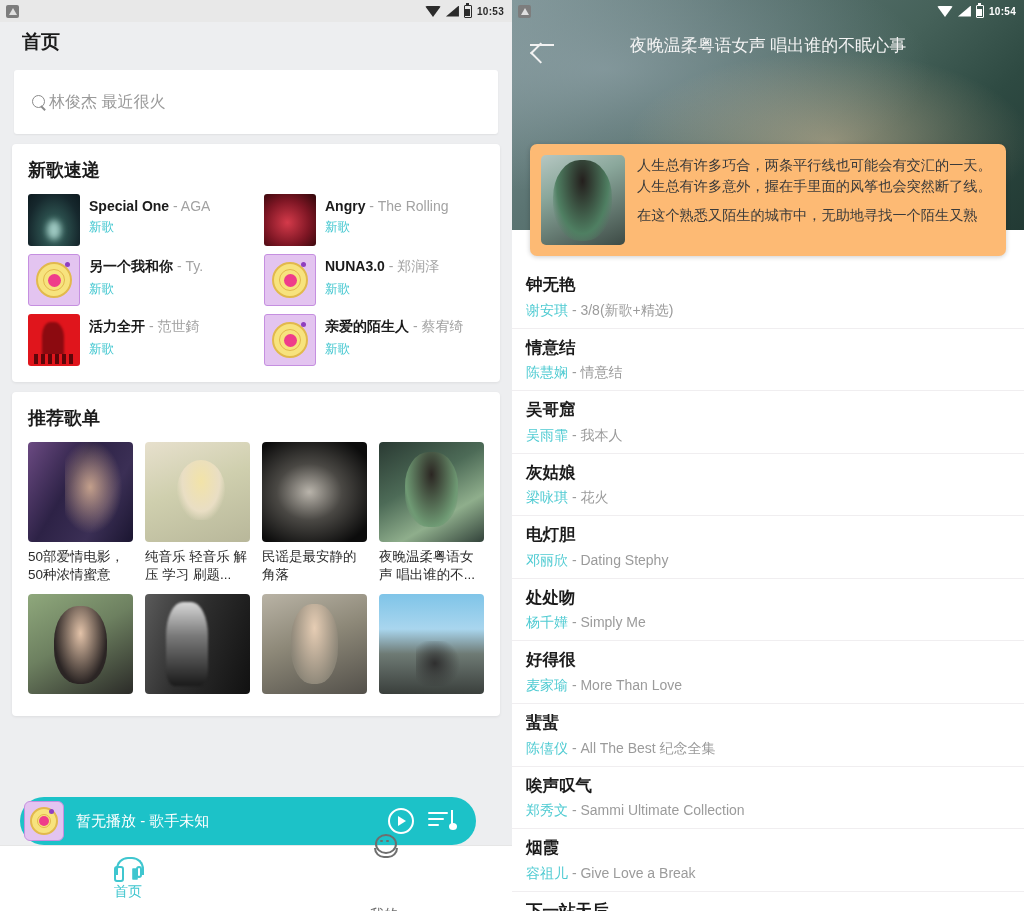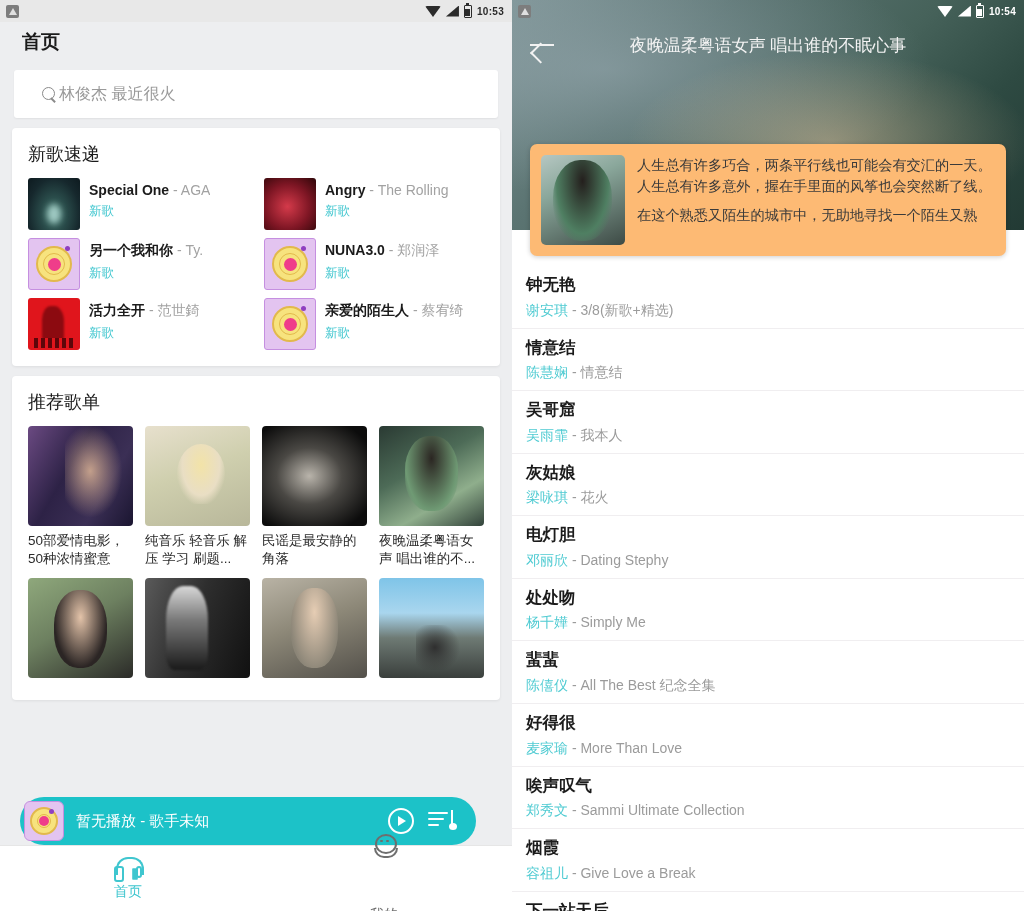--- a/index.html
+++ b/index.html
@@ -60,40 +60,40 @@
 
   
   .left { background: #edeef0; }
   .l-header {
     height: 40px; background: #edeef0;
     display: flex; align-items: center; padding-left: 22px;
   }
   .l-title { font-size: 19px; font-weight: bold; color: #1b1b1b; }
   .searchwrap { padding: 8px 14px 0 14px; }
   .searchbar {
-    height: 48px; background: #fff; border-radius: 3px;
-    display: flex; align-items: center; padding: 0 28px;
+    height: 64px; background: #fff; border-radius: 3px;
+    display: flex; align-items: center; padding: 0 18px;
     box-shadow: 0 1px 2px rgba(0,0,0,.06);
   }
   .mag { width: 15px; height: 15px; position: relative; flex: 0 0 auto; margin-right: 2px;}
   .mag::before {
     content:''; position:absolute; left:0; top:0; width:11px; height:11px;
     border:1.6px solid #8a8a8a; border-radius:50%;
   }
   .mag::after {
     content:''; position:absolute; left:9px; top:10px; width:6px; height:1.7px;
     background:#8a8a8a; transform: rotate(45deg); transform-origin: left center;
   }
   .search-ph { font-size: 16px; color: #9a9a9a; }
 
   .card {
     background: #fff; margin: 10px 12px 0 12px; border-radius: 4px;
     box-shadow: 0 1px 3px rgba(0,0,0,.07); padding: 14px 16px 16px 16px;
   }
-  .card-title { font-size: 18px; font-weight: normal; color: #1b1b1b; margin-bottom: 12px; }
+  .card-title { font-size: 18px; font-weight: bold; color: #1b1b1b; margin-bottom: 12px; }
 
   .song-grid { display: grid; grid-template-columns: 1fr 1fr; gap: 8px 16px; }
   .song-cell { display: flex; gap: 9px; align-items: flex-start; }
   .sc-art { width: 52px; height: 52px; border-radius: 3px; flex: 0 0 auto; overflow:hidden; }
   .sc-meta { padding-top: 4px; min-width: 0; overflow: hidden; }
   .sc-line { font-size: 14px; white-space: nowrap; overflow: hidden; }
   .sc-name { color: #1b1b1b; font-weight: bold; }
   .sc-artist { color: #a2a2a2; font-weight: normal; }
   .sc-tag { font-size: 12.5px; color: #3fc6cf; margin-top: 5px; }
 
@@ -461,28 +461,28 @@
       </div>
       <div class="sl-row">
         <div class="sl-name">电灯胆</div>
         <div class="sl-sub"><span class="sl-artist">邓丽欣</span> <span>- Dating Stephy</span></div>
       </div>
       <div class="sl-row">
         <div class="sl-name">处处吻</div>
         <div class="sl-sub"><span class="sl-artist">杨千嬅</span> <span>- Simply Me</span></div>
       </div>
       <div class="sl-row">
+        <div class="sl-name">好得很</div>
+        <div class="sl-sub"><span class="sl-artist">麦家瑜</span> <span>- More Than Love</span></div>
+      </div>
+      <div class="sl-row">
         <div class="sl-name">蜚蜚</div>
         <div class="sl-sub"><span class="sl-artist">陈僖仪</span> <span>- All The Best 纪念全集</span></div>
       </div>
       <div class="sl-row">
-        <div class="sl-name">好得很</div>
-        <div class="sl-sub"><span class="sl-artist">麦家瑜</span> <span>- More Than Love</span></div>
-      </div>
-      <div class="sl-row">
         <div class="sl-name">唉声叹气</div>
         <div class="sl-sub"><span class="sl-artist">郑秀文</span> <span>- Sammi Ultimate Collection</span></div>
       </div>
       <div class="sl-row">
         <div class="sl-name">烟霞</div>
         <div class="sl-sub"><span class="sl-artist">容祖儿</span> <span>- Give Love a Break</span></div>
       </div>
       <div class="sl-row">
         <div class="sl-name">下一站天后</div>
 

